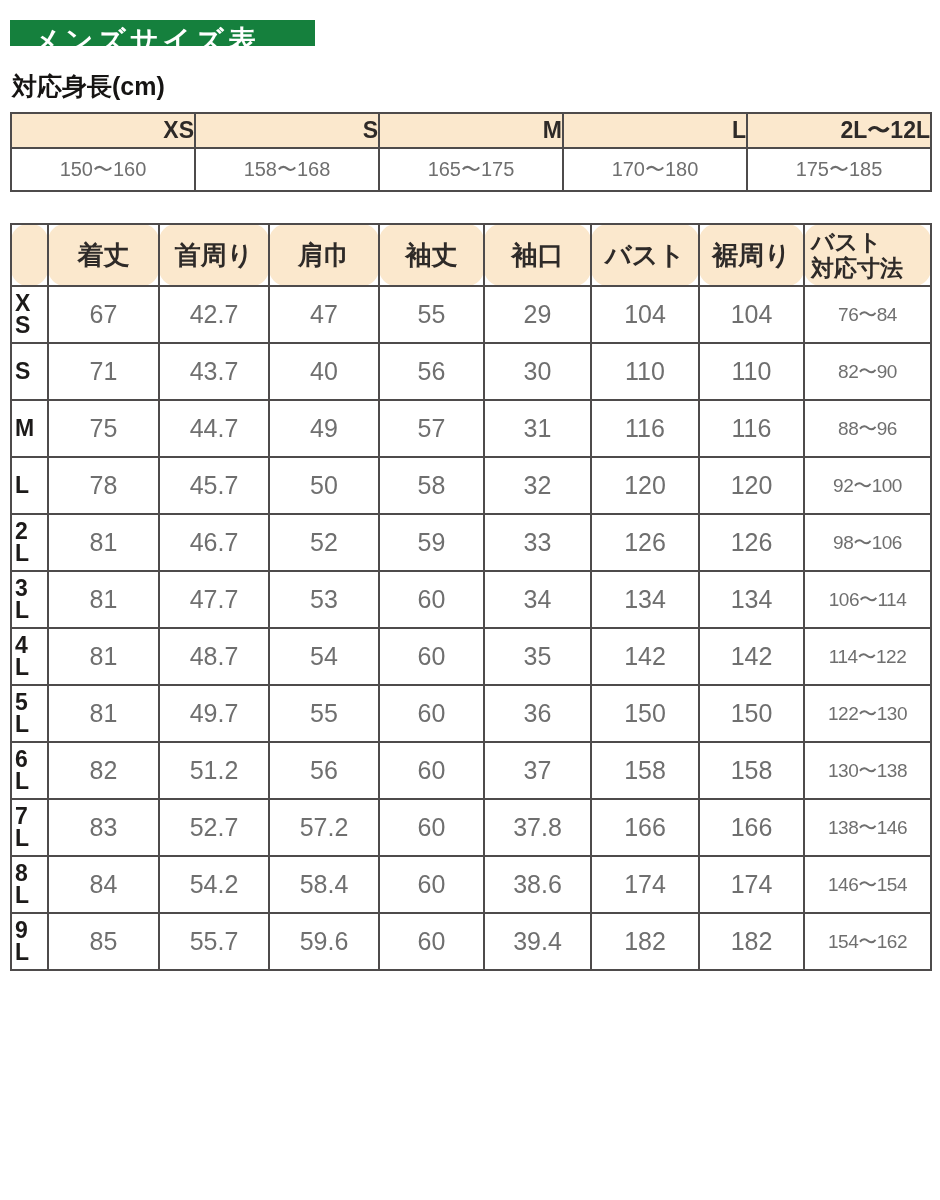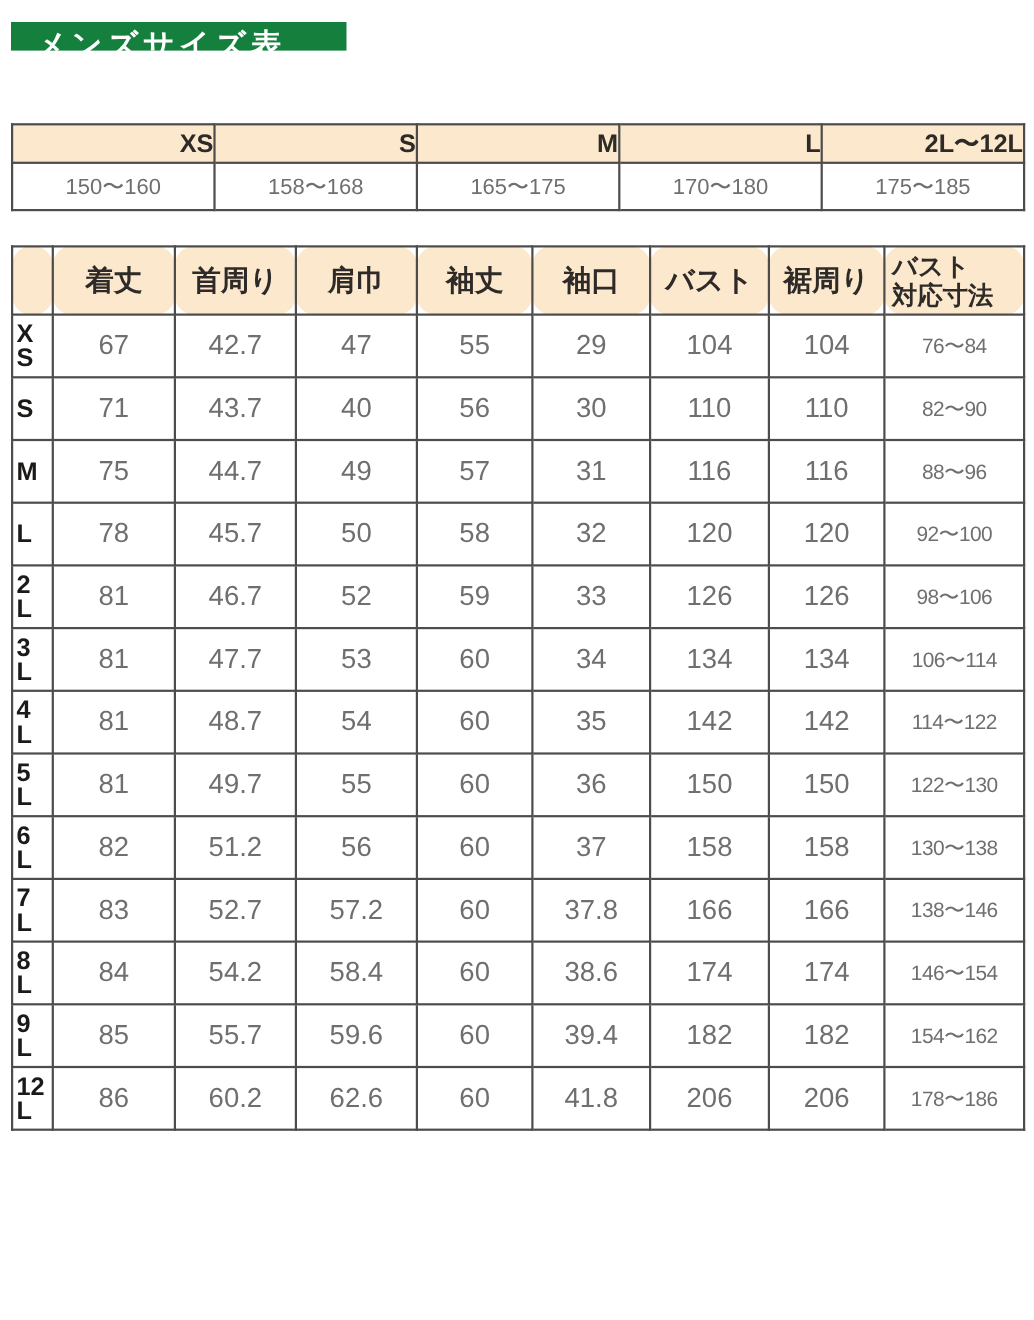--- a/index.html
+++ b/index.html
@@ -57,20 +57,21 @@
     text-align:left; padding-left:3px;
   }
 </style>
 </head>
 <body>
 
 <div class="page">
 
   <div class="title-bar">メンズサイズ表</div>
 
+  <div class="height-label">対応身長(cm)</div>
 
   <table class="height-table">
     <colgroup>
       <col style="width:184px">
         <col style="width:184px">
         <col style="width:184px">
       <col style="width:184px">
         <col style="width:184px">
     </colgroup>
     <thead>
@@ -254,28 +255,16 @@
 L</th>
           <td>85</td>
           <td>55.7</td>
           <td>59.6</td>
           <td>60</td>
           <td>39.4</td>
           <td>182</td>
           <td>182</td>
           <td class="range">154〜162</td>
         </tr>
-        <tr>
-          <th class="row-label">12
-L</th>
-          <td>86</td>
-          <td>60.2</td>
-          <td>62.6</td>
-          <td>60</td>
-          <td>41.8</td>
-          <td>206</td>
-          <td>206</td>
-          <td class="range">178〜186</td>
-        </tr>
       </tbody>
   </table>
 
 </div>
 
 </body></html>

